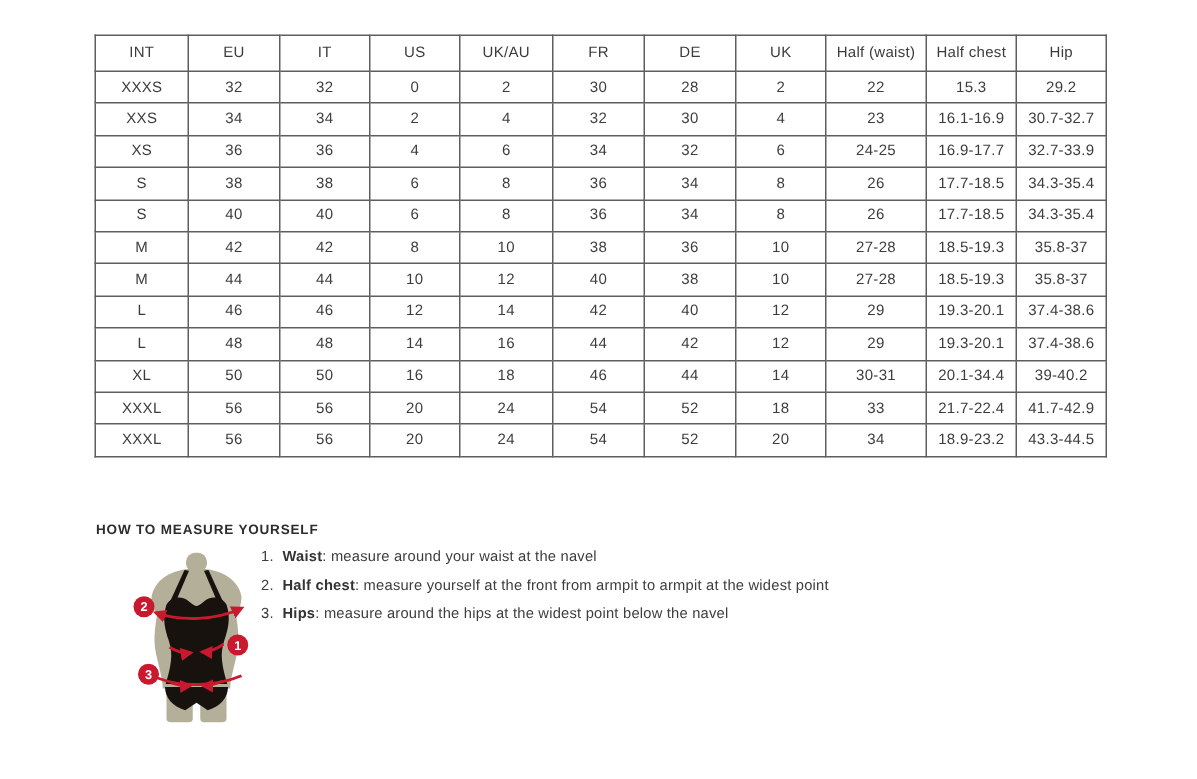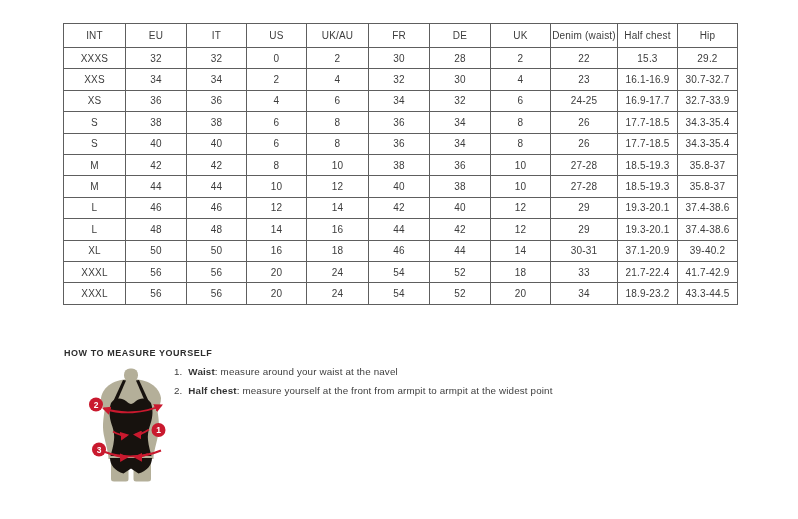--- a/index.html
+++ b/index.html
@@ -55,21 +55,21 @@
   <thead>
       <tr>
         <th>INT</th>
         <th>EU</th>
         <th>IT</th>
         <th>US</th>
         <th>UK/AU</th>
         <th>FR</th>
         <th>DE</th>
         <th>UK</th>
-        <th>Denim (waist)</th>
+        <th>Half (waist)</th>
         <th>Half chest</th>
         <th>Hip</th>
       </tr>
     </thead>
   <tbody>
       <tr>
         <td>XXXS</td>
         <td>32</td>
         <td>32</td>
         <td>0</td>
@@ -188,21 +188,21 @@
       <tr>
         <td>XL</td>
         <td>50</td>
         <td>50</td>
         <td>16</td>
         <td>18</td>
         <td>46</td>
         <td>44</td>
         <td>14</td>
         <td>30-31</td>
-        <td>37.1-20.9</td>
+        <td>20.1-34.4</td>
         <td>39-40.2</td>
       </tr>
       <tr>
         <td>XXXL</td>
         <td>56</td>
         <td>56</td>
         <td>20</td>
         <td>24</td>
         <td>54</td>
         <td>52</td>
@@ -268,13 +268,14 @@
       <text x="72.5" y="65.1" text-anchor="middle" class="marker-num">1</text>
       <circle cx="13" cy="81.5" r="7" fill="#c9192e"></circle>
       <text x="13" y="84.6" text-anchor="middle" class="marker-num">3</text>
     </g>
   </svg>
 </div>
 
 <div class="steps">
     <div class="step"><span class="num">1. </span><strong>Waist</strong><span>: measure around your waist at the navel</span></div>
     <div class="step"><span class="num">2. </span><strong>Half chest</strong><span>: measure yourself at the front from armpit to armpit at the widest point</span></div>
+    <div class="step"><span class="num">3. </span><strong>Hips</strong><span>: measure around the hips at the widest point below the navel</span></div>
   </div>
 
 </body></html>

